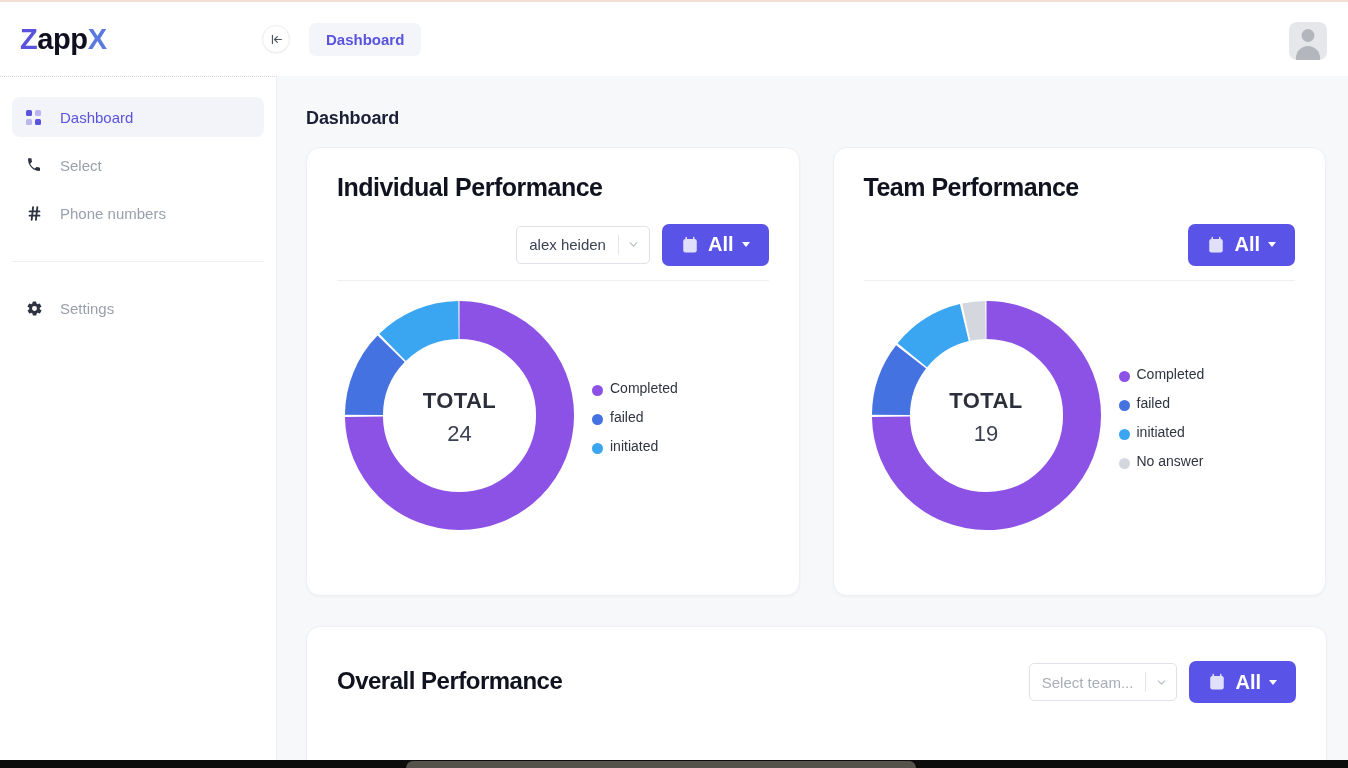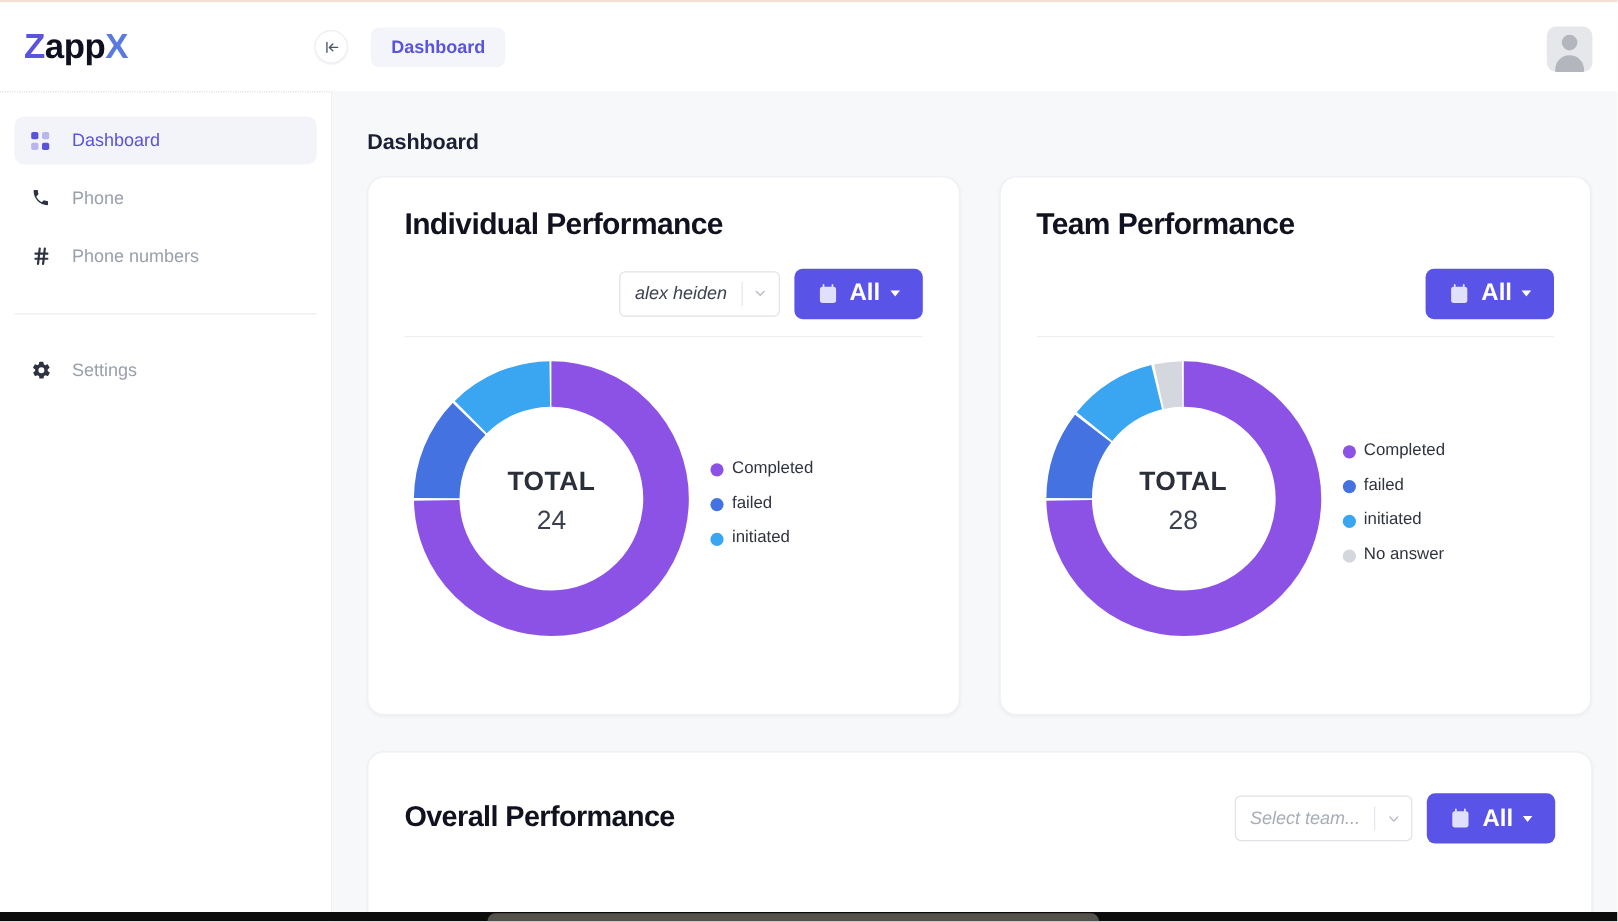--- a/index.html
+++ b/index.html
@@ -216,21 +216,20 @@
     border: 1px solid #dfe2e8;
     border-radius: 5px;
     background: #ffffff;
     overflow: hidden;
   }
   .select .val {
     padding: 0 12px;
     font-size: 15px;
     color: #3b4252;
     white-space: nowrap;
-    font-style: italic;
   }
   .select .val.ph { color: #a8adb8; }
   .select .sep { width: 1px; height: 20px; background: #e4e7ed; }
   .select .car {
     width: 30px;
     display: flex;
     align-items: center;
     justify-content: center;
     color: #b7bcc6;
   }
@@ -380,21 +379,21 @@
       </span>
       <span>Dashboard</span>
     </div>
 
     <div class="nav-item">
       <span class="nav-icon">
         <svg width="16" height="16" viewBox="0 0 24 24" fill="currentColor">
           <path d="M6.6 10.8c1.4 2.8 3.8 5.1 6.6 6.6l2.2-2.2c.3-.3.7-.4 1-.2 1.1.4 2.3.6 3.6.6.6 0 1 .4 1 1V20c0 .6-.4 1-1 1C11 21 3 13 3 3c0-.6.4-1 1-1h3.4c.6 0 1 .4 1 1 0 1.2.2 2.4.6 3.6.1.4 0 .7-.2 1l-2.2 2.2z"></path>
         </svg>
       </span>
-      <span>Phone</span>
+      <span>Select</span>
     </div>
 
     <div class="nav-item">
       <span class="nav-icon">
         <svg width="17" height="17" viewBox="0 0 24 24" fill="none" stroke="currentColor" stroke-width="2.6" stroke-linecap="round">
           <path d="M5 9h14M5 15h14M10 3L8 21M16 3l-2 18"></path>
         </svg>
       </span>
       <span>Phone numbers</span>
     </div>
@@ -489,21 +488,21 @@
         <div class="chart-area">
           <div class="donut-wrap">
             <svg width="245" height="245" viewBox="0 0 100 100" id="donut-1">
                 <circle cx="50" cy="50" r="39" fill="none" stroke="#8c52e5" stroke-width="15.5" stroke-dasharray="182.96635614506954 62.077870834934316" stroke-dashoffset="0" transform="rotate(-90 50 50)"></circle>
                 <circle cx="50" cy="50" r="39" fill="none" stroke="#4472e0" stroke-width="15.5" stroke-dasharray="25.437924515067067 219.6063024649368" stroke-dashoffset="-183.7831702350029" transform="rotate(-90 50 50)"></circle>
                 <circle cx="50" cy="50" r="39" fill="none" stroke="#3aa5f0" stroke-width="15.5" stroke-dasharray="25.437924515067067 219.6063024649368" stroke-dashoffset="-210.0379088400033" transform="rotate(-90 50 50)"></circle>
                 <circle cx="50" cy="50" r="39" fill="none" stroke="#d4d7dd" stroke-width="15.5" stroke-dasharray="7.934765445066792 237.10946153493705" stroke-dashoffset="-236.2926474450037" transform="rotate(-90 50 50)"></circle>
               </svg>
             <div class="donut-center">
               <div class="lbl">TOTAL</div>
-              <div class="num">28</div>
+              <div class="num">19</div>
             </div>
           </div>
           <div class="legend" id="legend-1">
               <div class="legend-item">
                 <span class="legend-dot" style="background: rgb(140, 82, 229);"></span>
                 <span>Completed</span>
               </div>
               <div class="legend-item">
                 <span class="legend-dot" style="background: rgb(68, 114, 224);"></span>
                 <span>failed</span>

